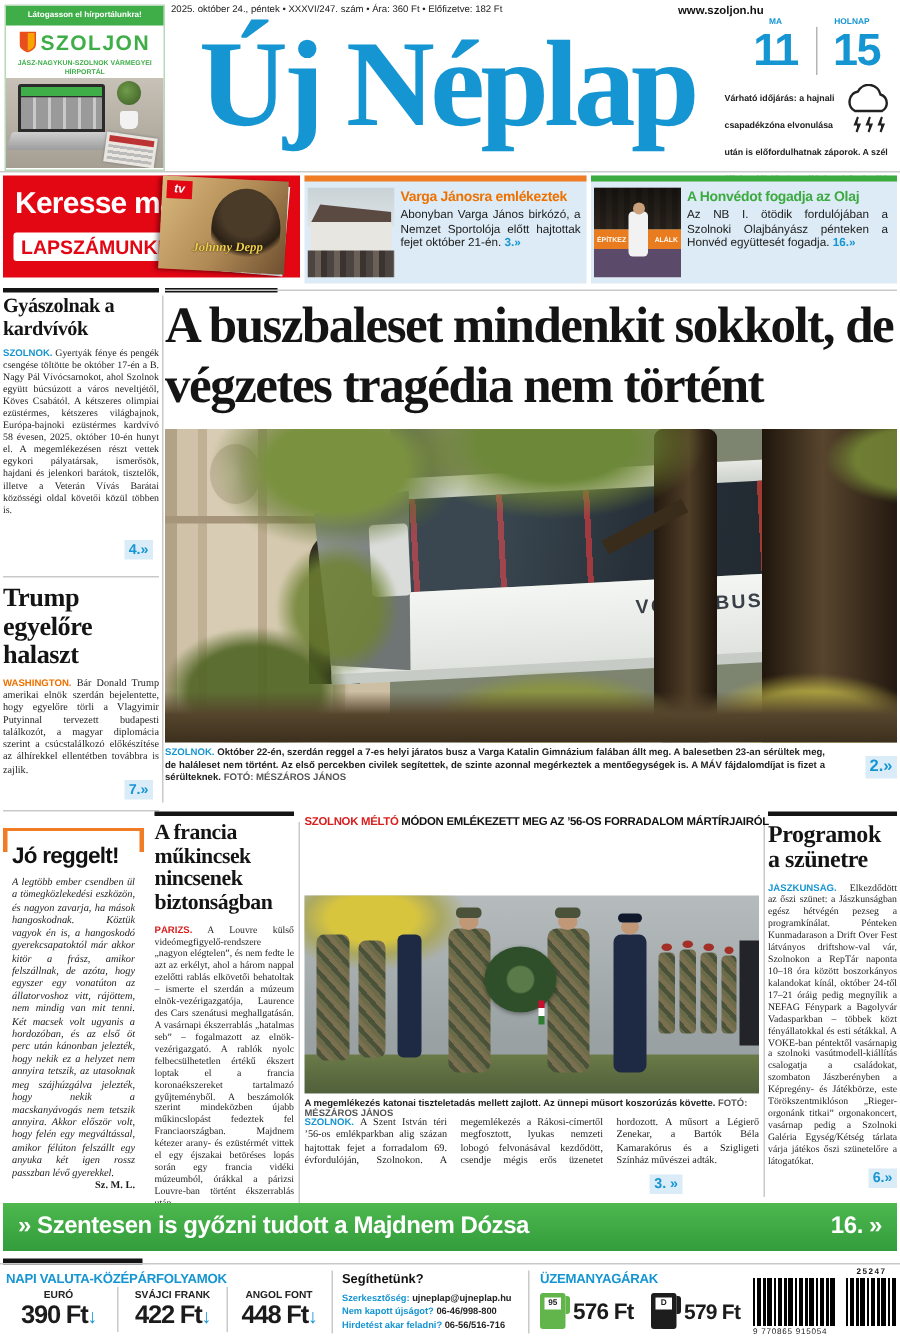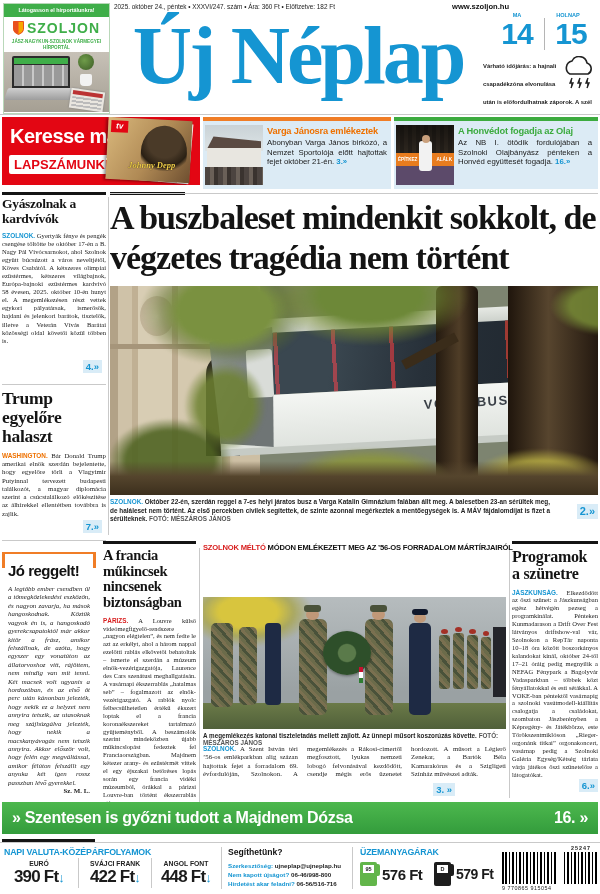--- a/index.html
+++ b/index.html
@@ -94,21 +94,21 @@
     </div>
   </div>
 
   <div class="abs dateline">2025. október 24., péntek • XXXVI/247. szám • Ára: 360 Ft • Előfizetve: 182 Ft</div>
   <div class="abs masthead">Új Néplap</div>
   <div class="abs website b">www.szoljon.hu</div>
 
   <div class="abs wx">
     <div class="abs wx-lab" style="left:14px;top:0;width:40px;">MA</div>
     <div class="abs wx-lab" style="left:62px;top:0;width:46px;">HOLNAP</div>
-    <div class="abs wx-num" style="left:8px;top:7px;width:52px;">14</div>
+    <div class="abs wx-num" style="left:8px;top:7px;width:52px;">11</div>
     <div class="abs" style="left:61px;top:6px;width:1px;height:32px;background:#b5b5b5;"></div>
     <div class="abs wx-num" style="left:62px;top:7px;width:52px;">15</div>
     <div class="abs" style="left:0;top:42px;width:114px;height:58px;">
       <svg width="36" height="34" viewBox="0 0 36 34" style="float:right;margin:2px 0 0 3px;">
         <path d="M9 18 a7 7 0 0 1 2-13 a8 8 0 0 1 15 2 a6 6 0 0 1 1 11 z" fill="#fff" stroke="#222" stroke-width="1.6"></path>
         <g stroke="#222" stroke-width="1.4">
           <path d="M11 22 l-2 5 h3 l-2 5"></path>
             <path d="M19 22 l-2 5 h3 l-2 5"></path>
             <path d="M27 22 l-2 5 h3 l-2 5"></path>
         </g>

